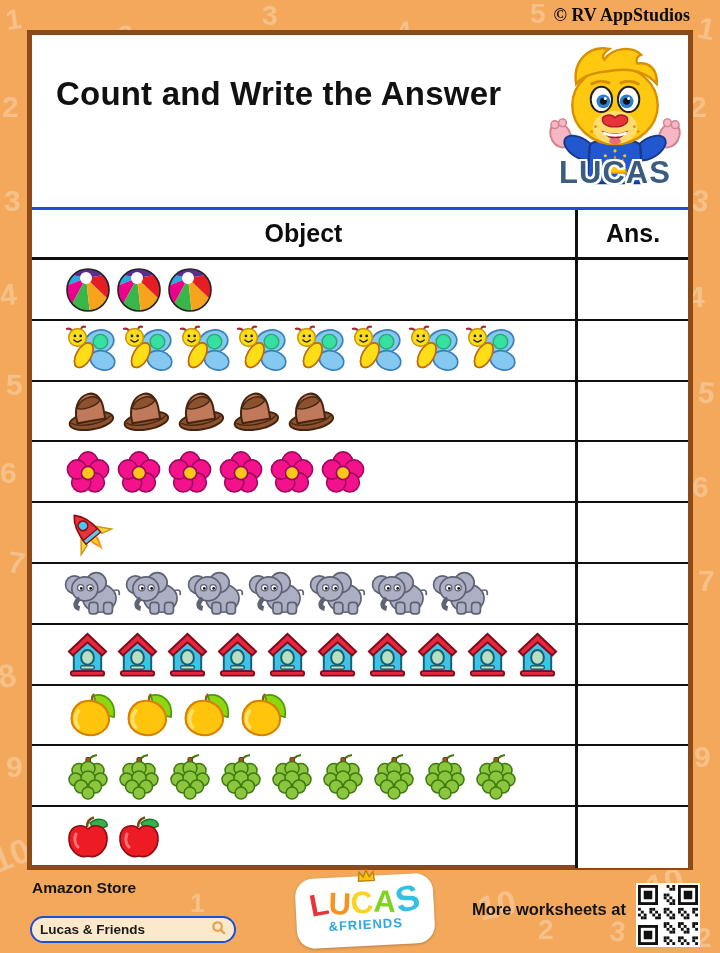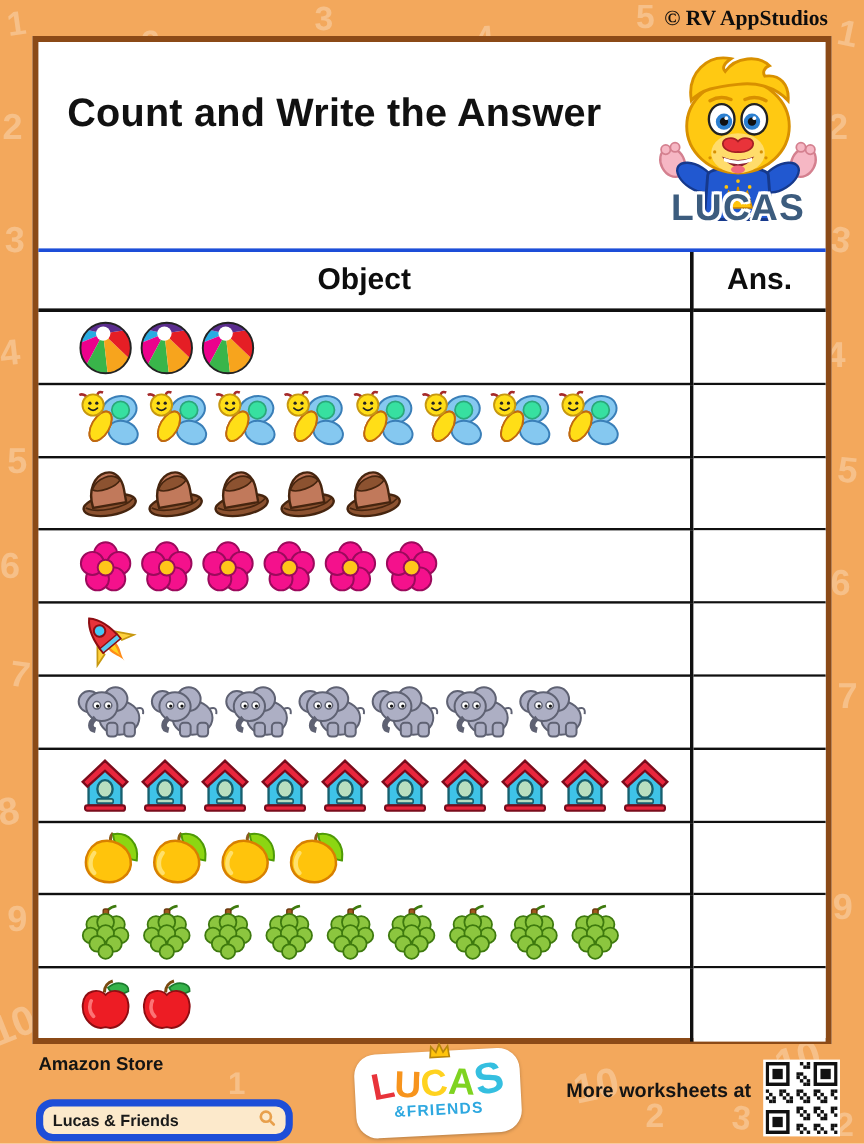--- a/index.html
+++ b/index.html
@@ -34,21 +34,21 @@
   .icon svg{display:block;height:100%;width:auto}
   .icon-beach-ball{height:48px}
   .icon-flower{height:48px}
   .icon-birdhouse{height:47px}
   .icon-grapes{height:48px}
   .icon-apple{height:48px}
   .icon-cowboy-hat{height:48px}
   
   .find-us{position:absolute;left:32px;top:878px;width:240px;font-size:15.5px;font-weight:800;color:#141414;line-height:20px}
   .search-pill{position:absolute;left:30px;top:916px;width:186px;height:23px;background:#FCE9CB;
-      border:6px solid #1d4ed8;border-radius:14px;display:flex;align-items:center;justify-content:space-between;
+      border:2px solid #1d4ed8;border-radius:14px;display:flex;align-items:center;justify-content:space-between;
       padding:0 8px;box-sizing:content-box}
   .search-pill .txt{font-size:13.5px;font-weight:800;color:#1a1a1a}
   .logo-sticker{position:absolute;left:296px;top:876px;width:138px;height:70px;transform:rotate(-3deg);
       background:#fff;border-radius:18px;box-shadow:0 1px 3px rgba(0,0,0,.25);text-align:center;padding-top:2px;box-sizing:border-box}
   .logo-word{position:relative;font-size:31px;font-weight:800;line-height:34px;margin-top:6px}
   .logo-word span{display:inline-block;
       text-shadow:-2px 0 #fff,2px 0 #fff,0 -2px #fff,0 2px #fff,-2px -2px #fff,2px 2px #fff,-2px 2px #fff,2px -2px #fff}
   .logo-friends{font-size:13px;font-weight:800;color:#2EA8E0;letter-spacing:1px;margin-top:-3px;
       text-shadow:-1.5px 0 #fff,1.5px 0 #fff,0 -1.5px #fff,0 1.5px #fff}
   .crown{position:absolute;left:62px;top:-7px}

